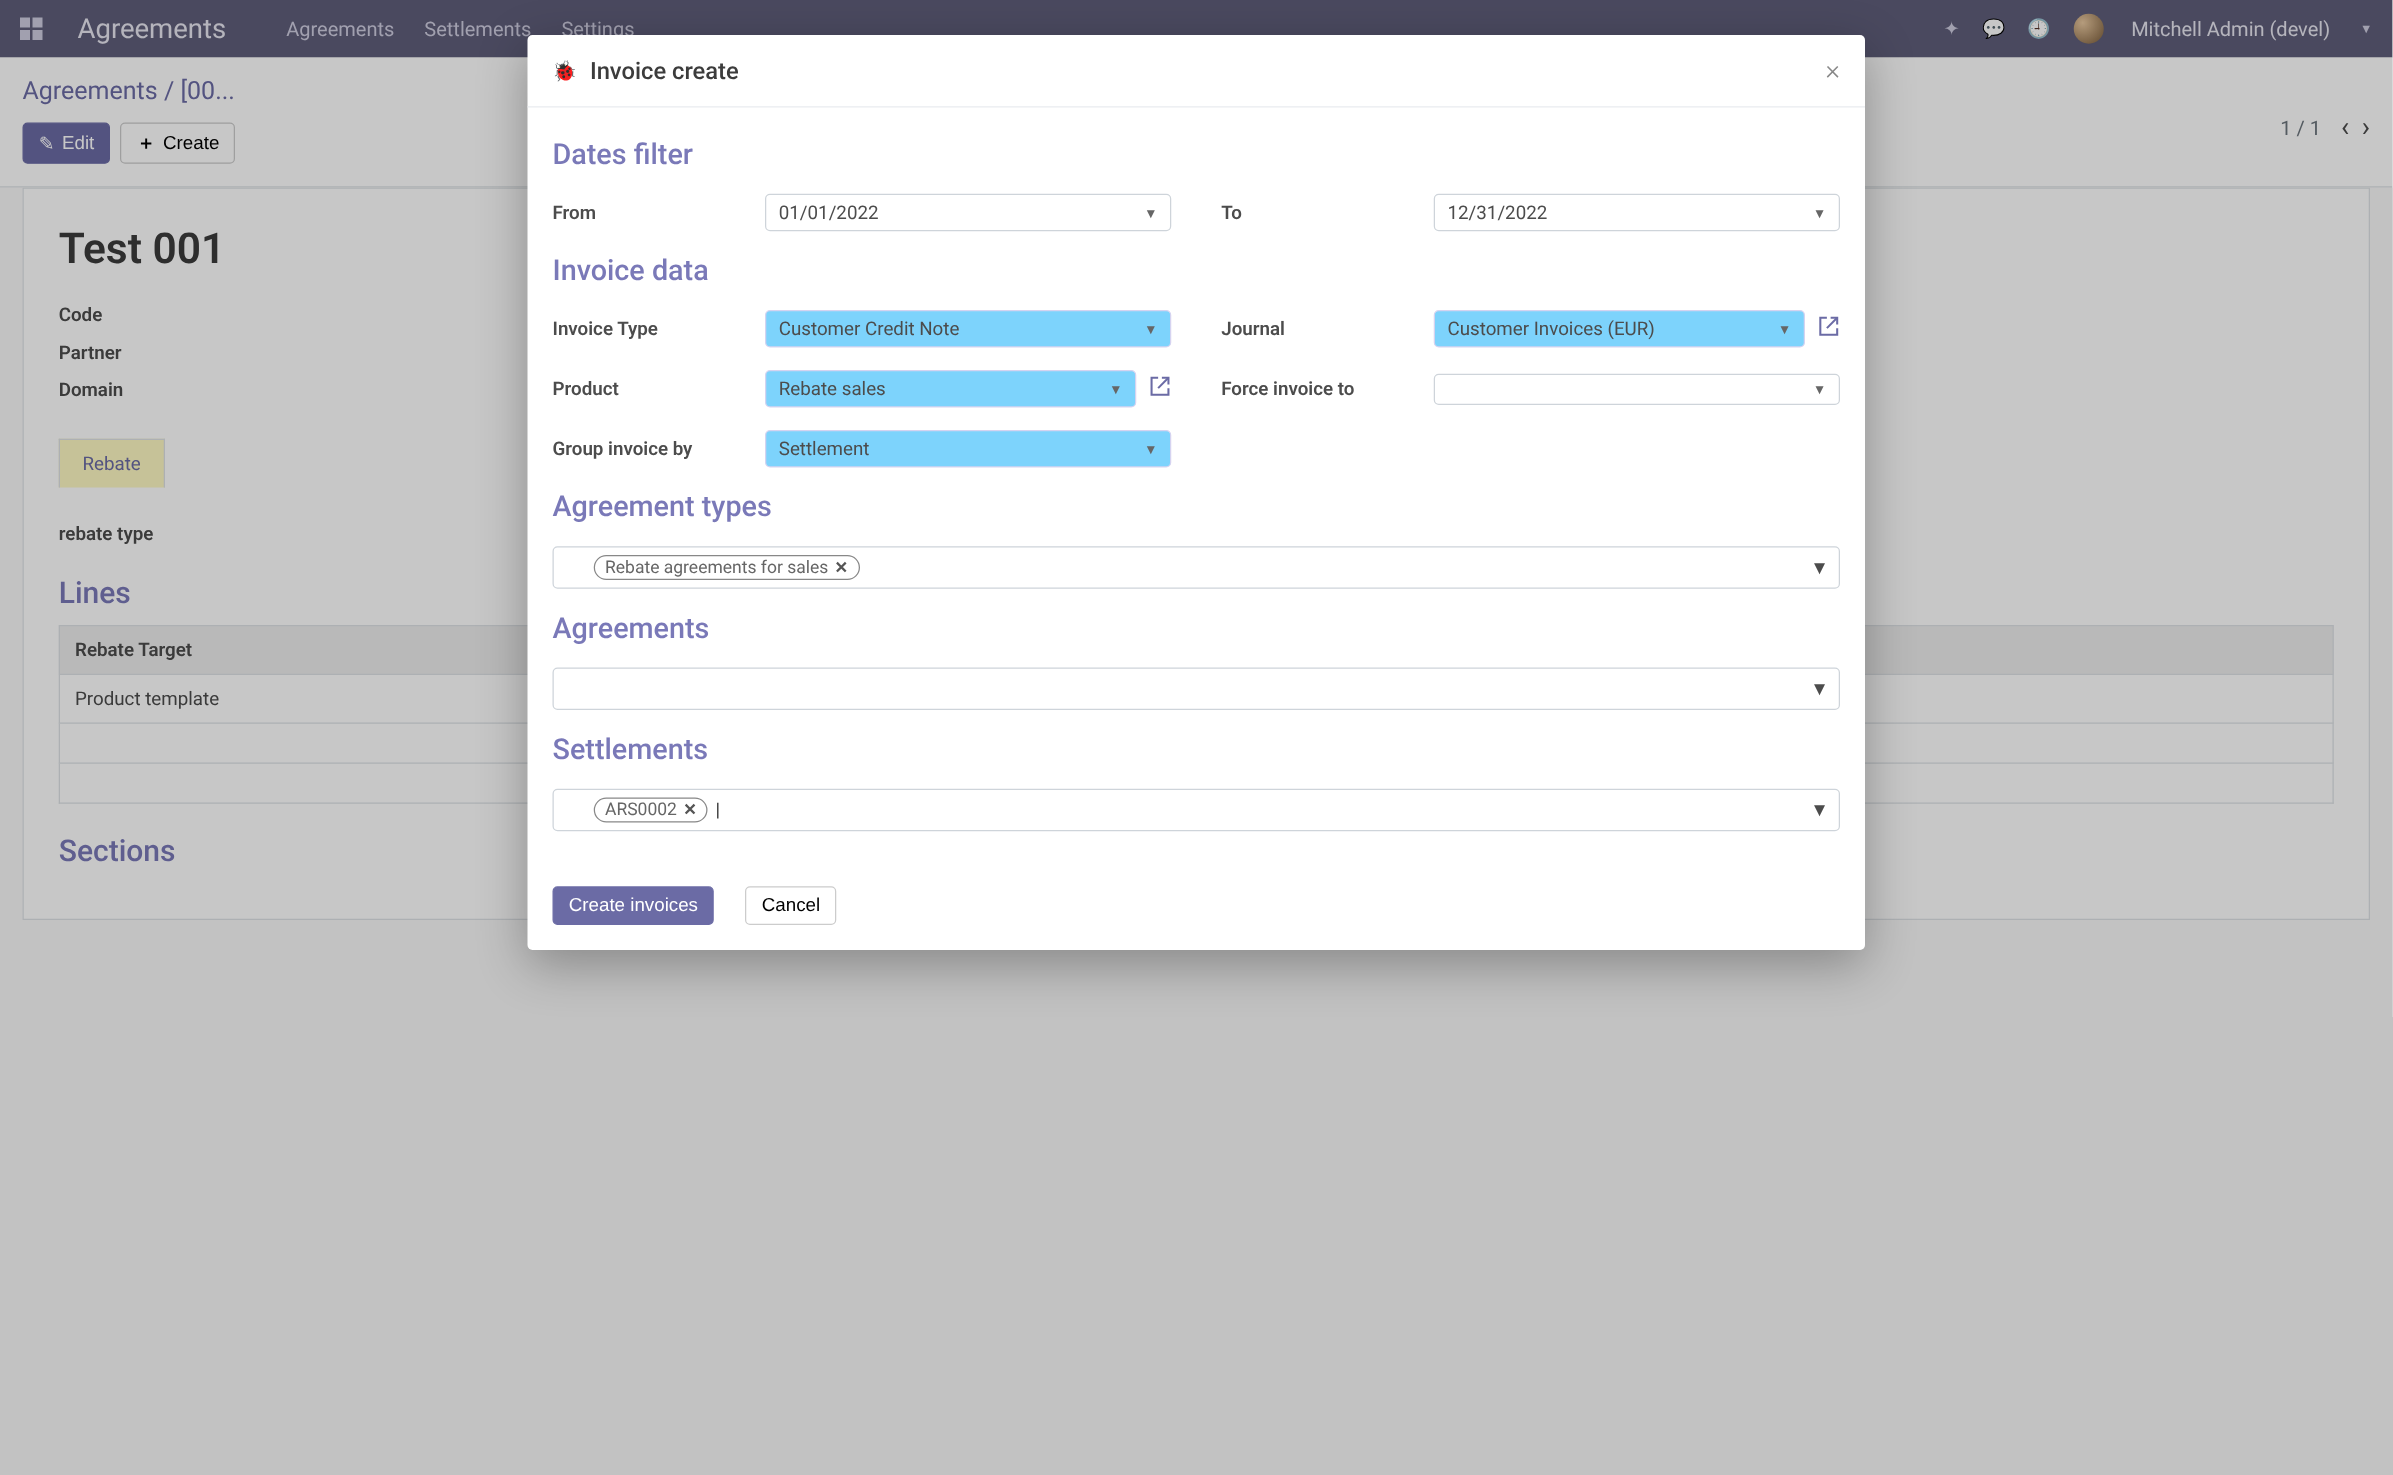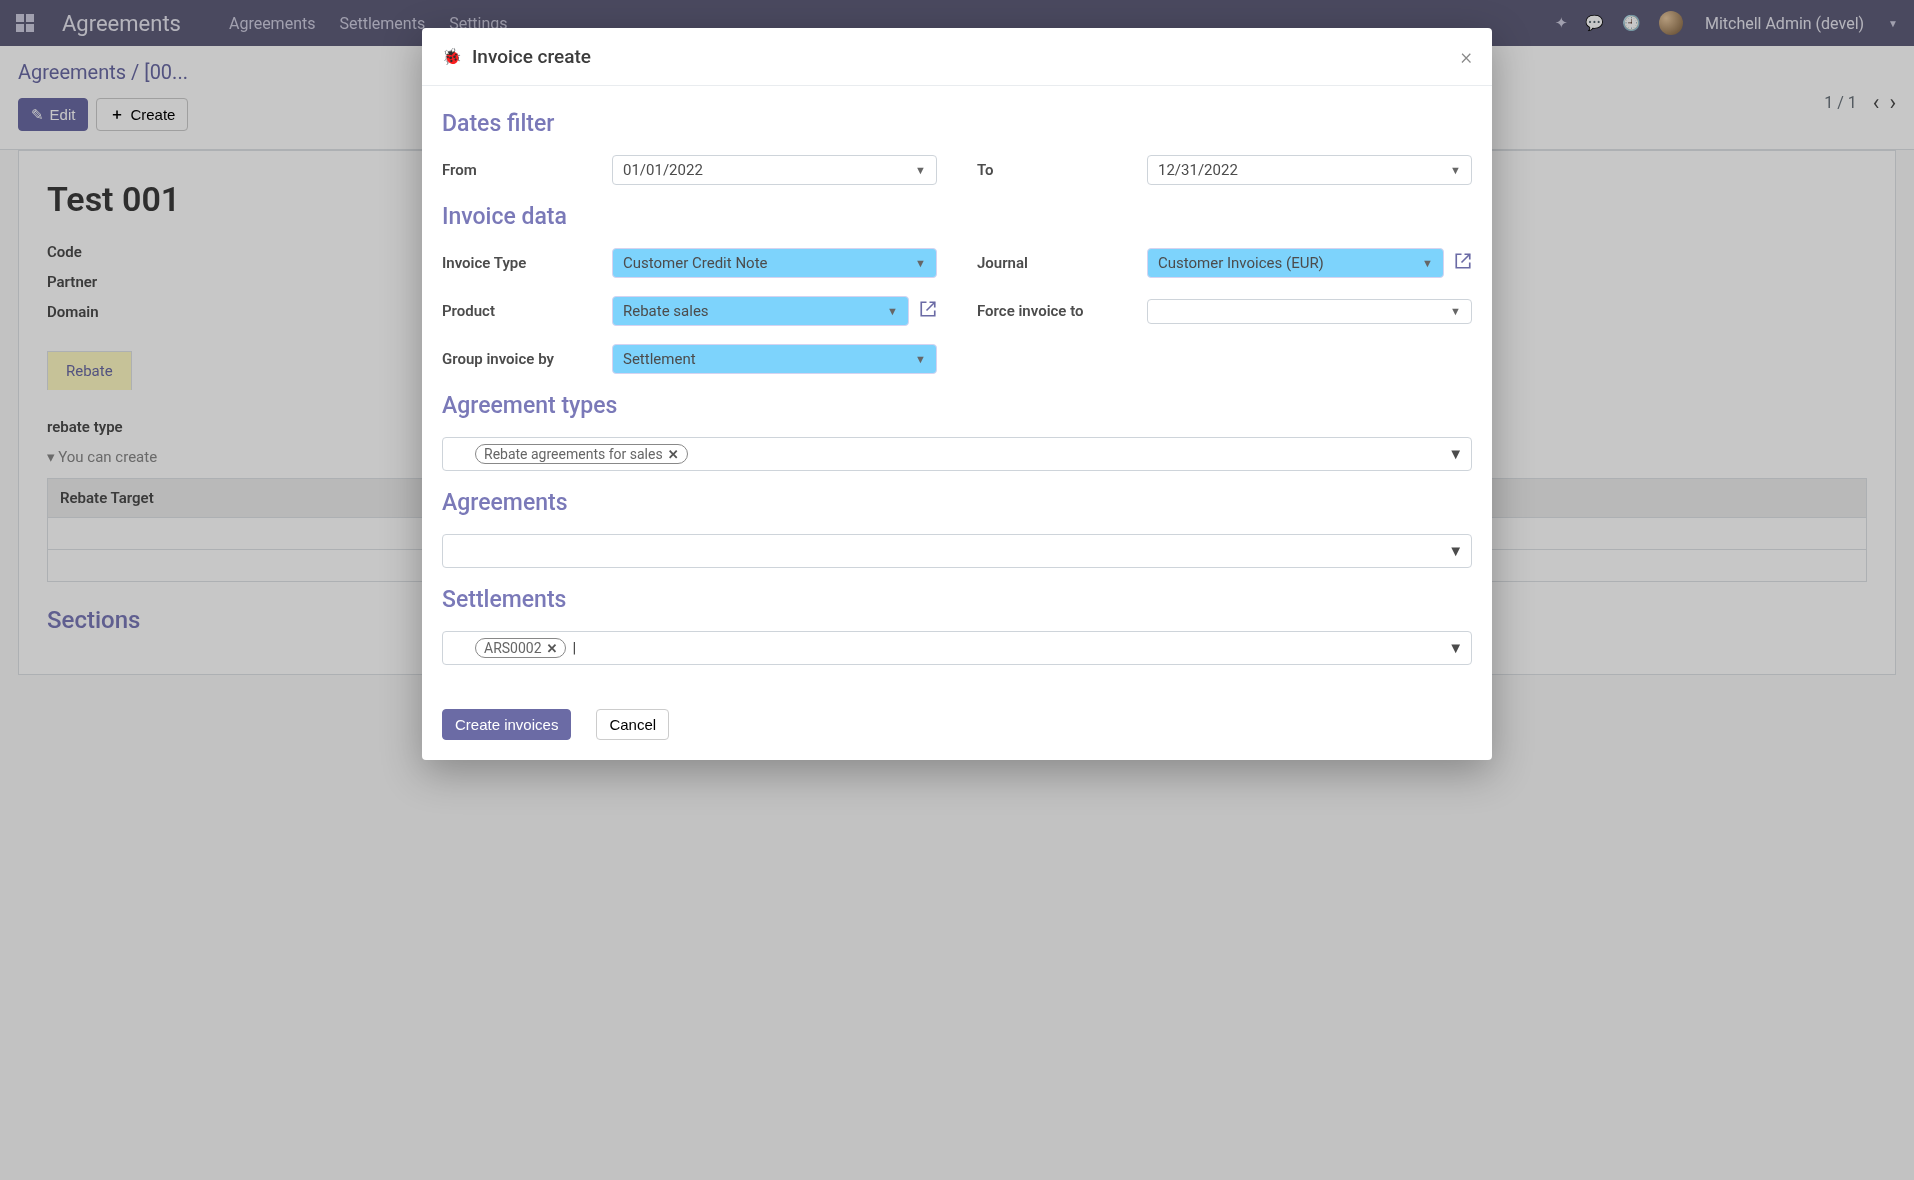--- a/index.html
+++ b/index.html
@@ -207,25 +207,23 @@
       <div class="field-label">Code</div>
       <div class="field-label">Partner</div>
       <div class="field-label">Domain</div>
 
       <div class="tabs">
         <div class="tab">Rebate</div>
       </div>
 
       <div style="margin-top:28px" class="field-label">rebate type</div>
 
-      <div class="muted">
-        <span>▾</span>
-        <span>You can create</span>
-      </div>
+      <div class="section-title">Lines</div>
       <div class="table-header">Rebate Target</div>
+      <div class="table-row">Product template</div>
       <div class="table-row" style="height:32px"></div>
       <div class="table-row" style="height:32px"></div>
 
       <div class="section-title">Sections</div>
     </div>
   </div>
 </div>
 
 <div class="modal-backdrop"></div>
 <div class="modal">

